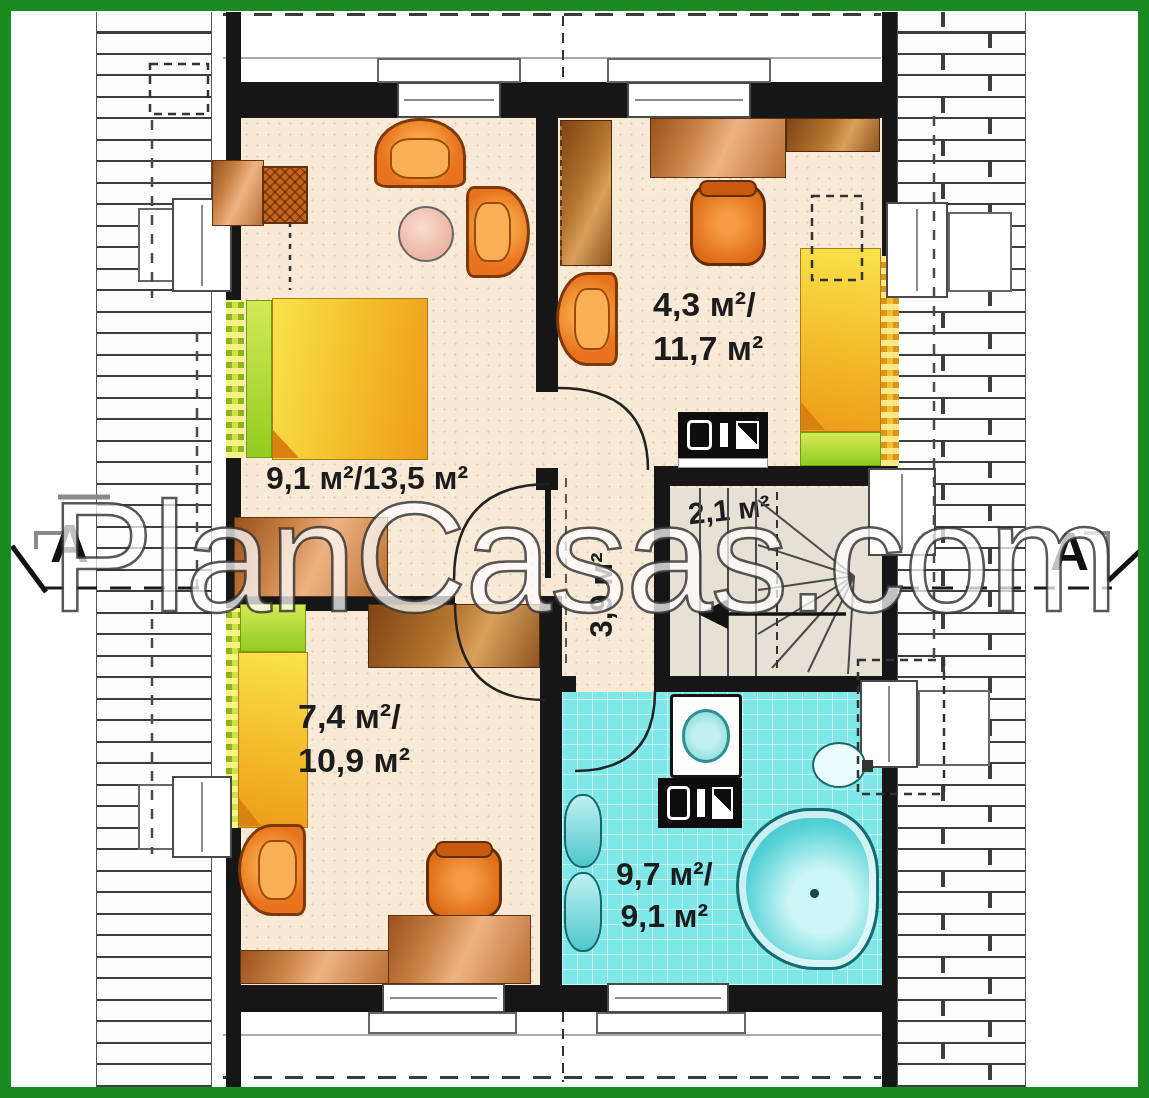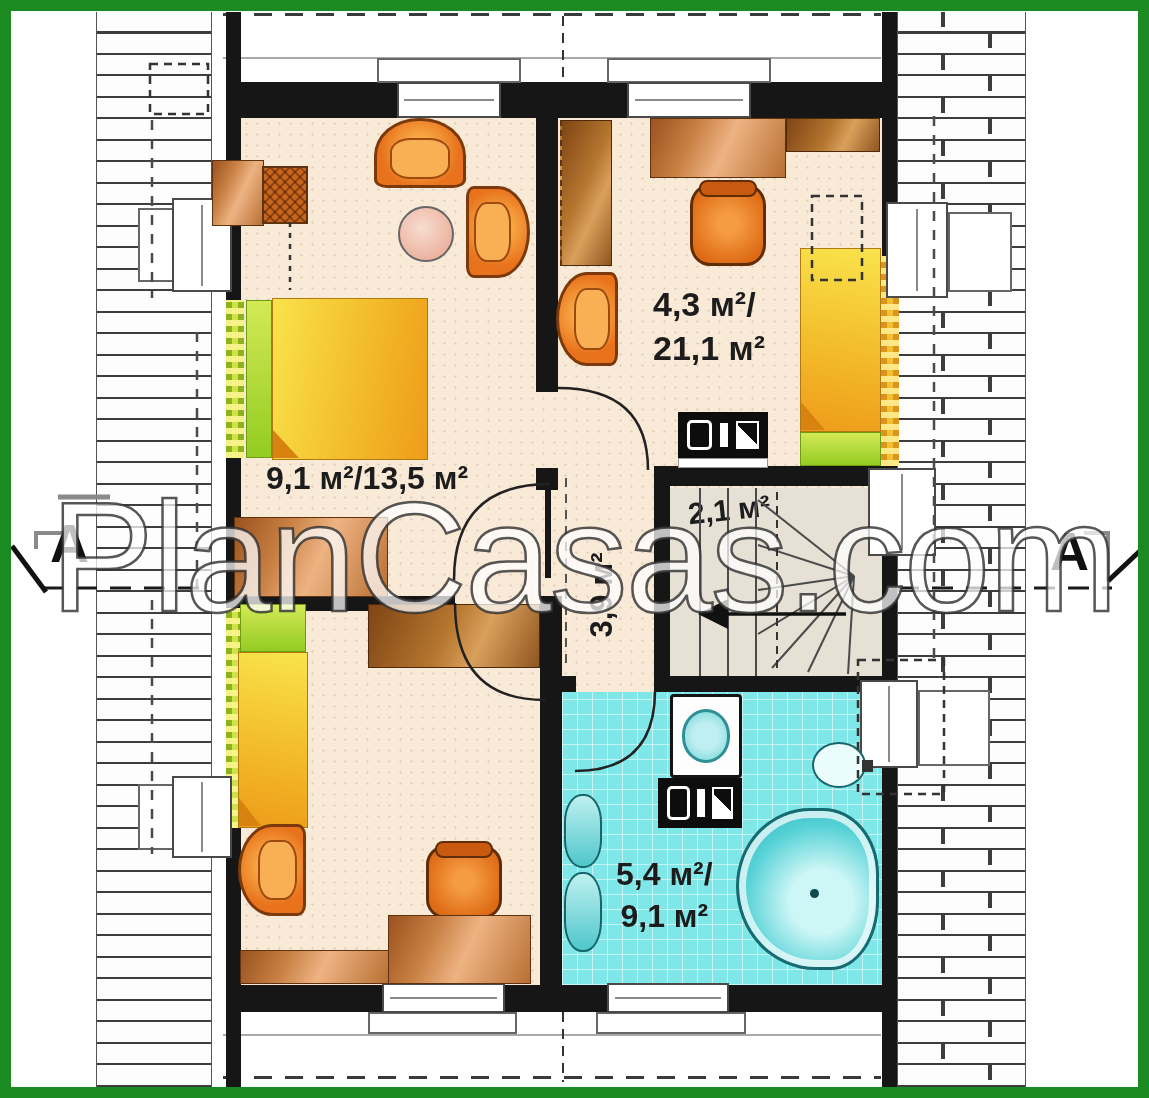--- a/index.html
+++ b/index.html
@@ -176,26 +176,30 @@
     <div class="g3"></div>
   </div>
   <div class="abs fur basin" style="left:564px;top:794px;width:38px;height:74px;"></div>
   <div class="abs fur basin" style="left:564px;top:872px;width:38px;height:80px;"></div>
   <div class="abs fur bathtub" style="left:736px;top:808px;width:143px;height:162px;"></div>
   <div class="abs fur sink" style="left:812px;top:742px;width:54px;height:46px;"></div>
 
   <div class="abs lbl" style="left:266px;top:458px;font-size:32px;">9,1 м²/13,5 м²</div>
   <div class="abs lbl" style="left:653px;top:282px;font-size:34px;">
     <div>4,3 м²/</div>
-    <div>21,1 м²</div>
+    <div>11,7 м²</div>
   </div>
   <div class="abs lbl" style="left:688px;top:490px;font-size:30px;transform:rotate(-6deg);">2,1 м²</div>
   <div class="abs lbl" style="left:542px;top:575px;width:120px;height:40px;font-size:31px;text-align:center;transform:rotate(-90deg);">3,9 м²</div>
+  <div class="abs lbl" style="left:298px;top:694px;font-size:34px;">
+    <div>7,4 м²/</div>
+    <div>10,9 м²</div>
+  </div>
   <div class="abs lbl" style="left:616px;top:854px;font-size:32px;text-align:center;">
-    <div>5,4 м²/</div>
+    <div>9,7 м²/</div>
     <div>9,1 м²</div>
   </div>
 
   <div class="abs marker" style="left:50px;top:516px;">A</div>
   <div class="abs marker" style="left:1050px;top:524px;">A</div>
 
   <svg id="svg" width="1149" height="1098" viewBox="0 0 1149 1098">
 
     <path d="M454,580 Q454,484 550,484" fill="none" stroke="#222" stroke-width="2.5"></path>
     <line x1="548" y1="486" x2="548" y2="578" stroke="#161616" stroke-width="6"></line>

